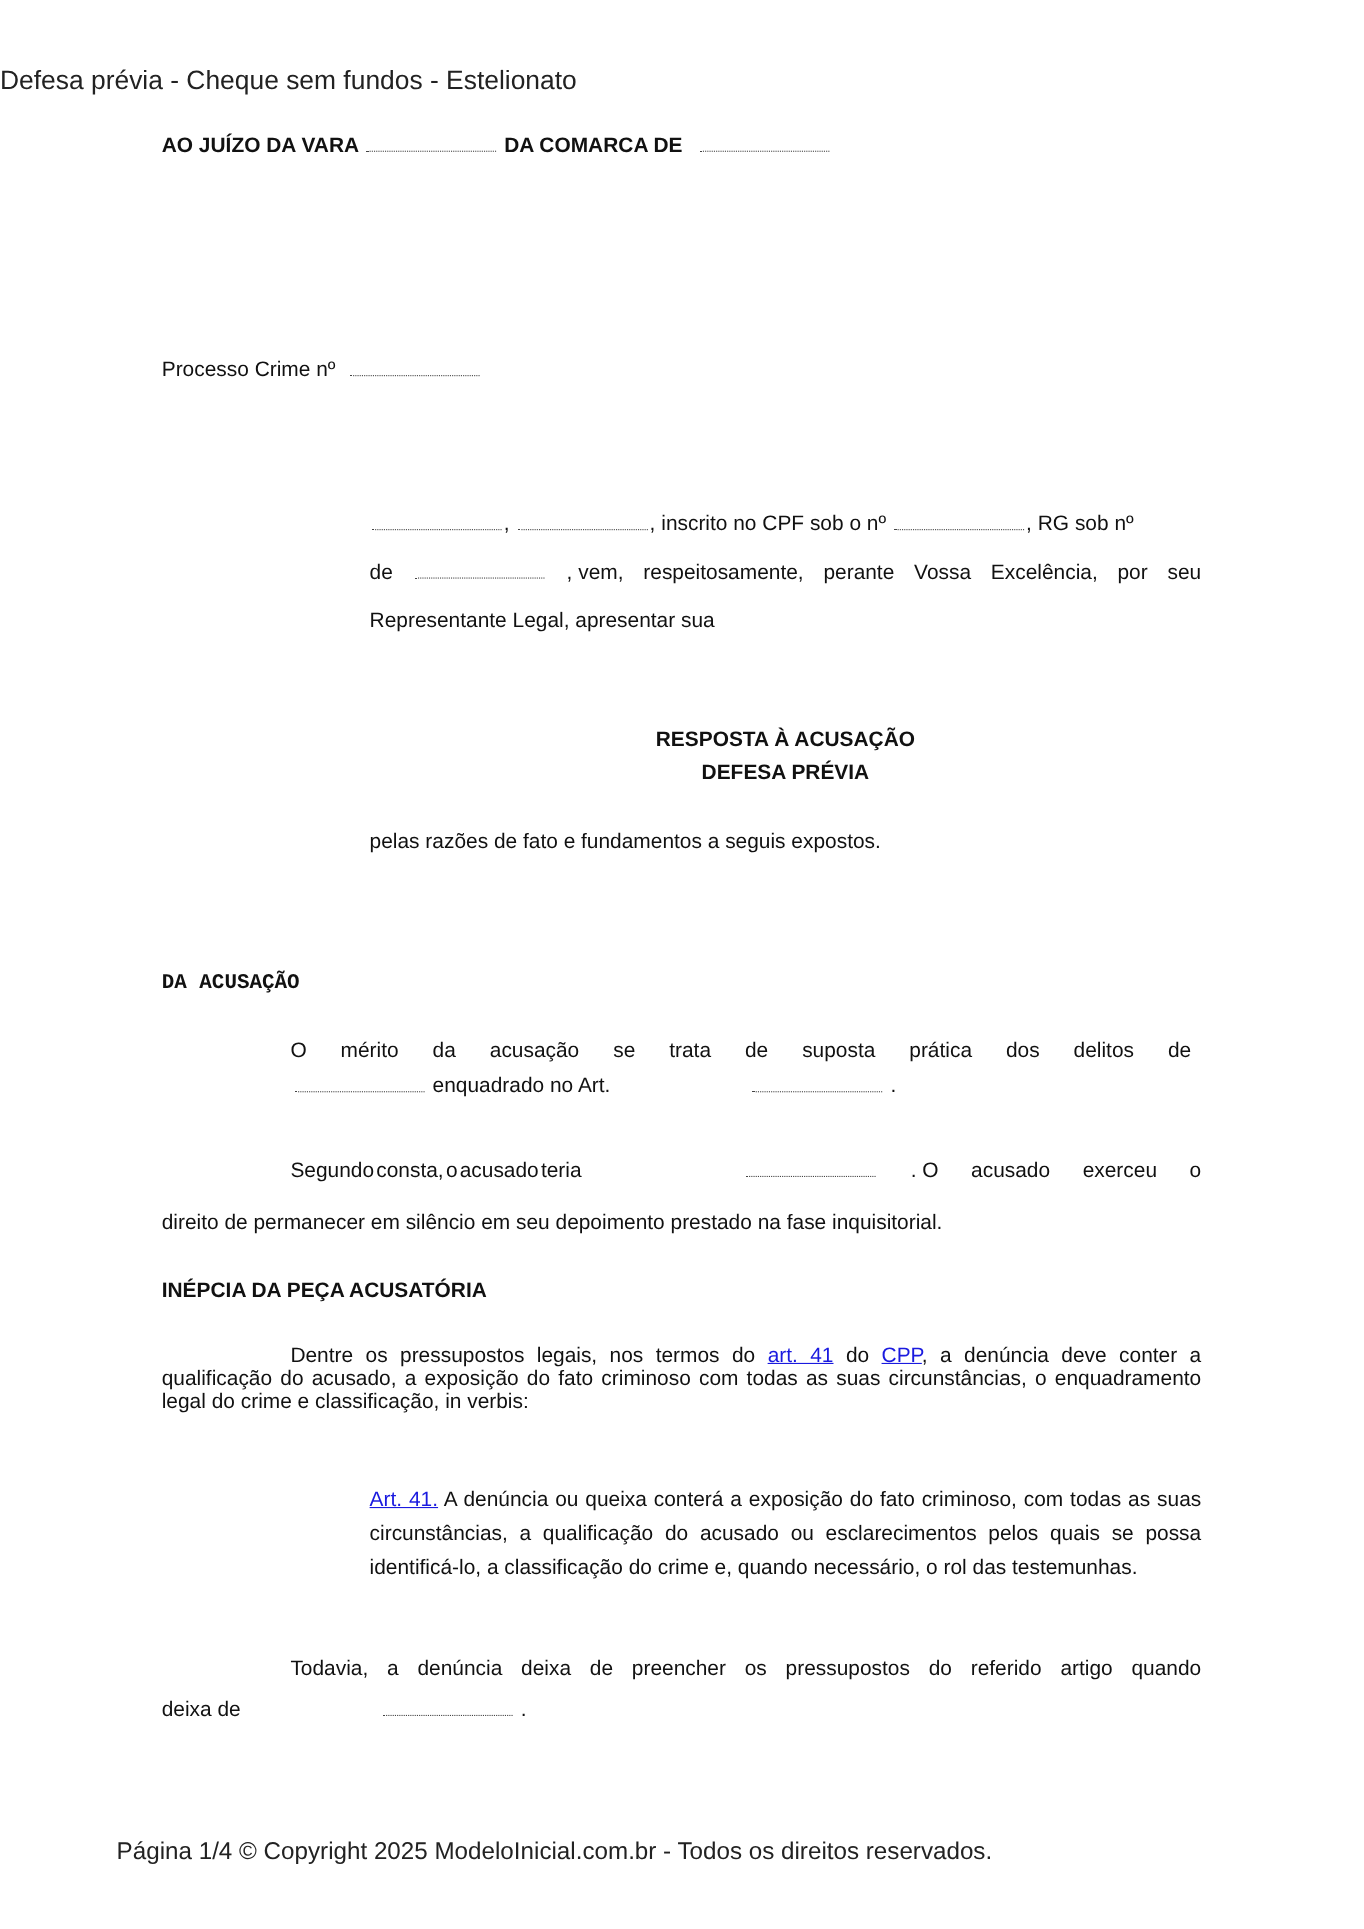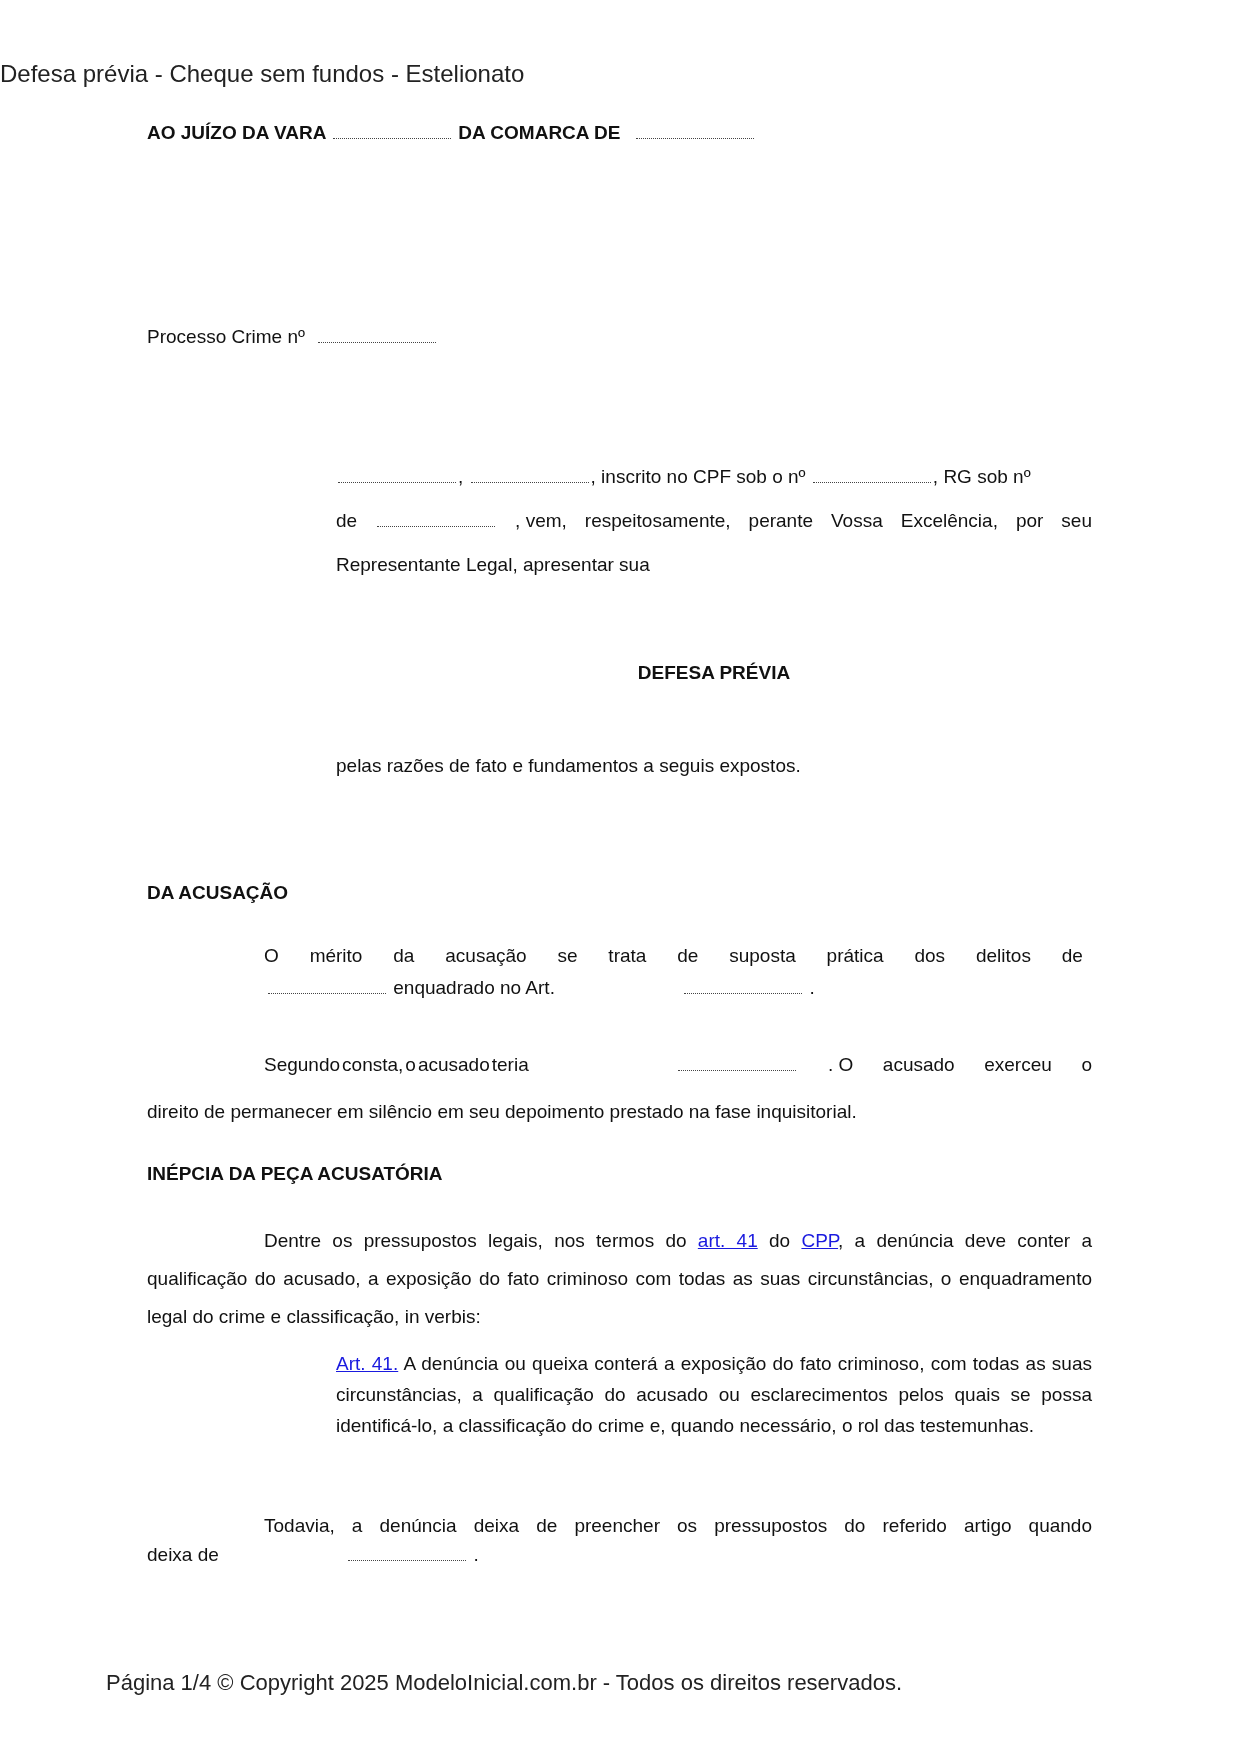--- a/index.html
+++ b/index.html
@@ -38,21 +38,21 @@
       align-items: baseline;
       font-size: 19px;
       white-space: nowrap;
     }
     a.link {
       color: #1a1adf;
       text-decoration: underline;
     }
     .para {
       font-size: 19px;
-      line-height: 38px;
+      line-height: 21px;
       text-align: justify;
     }
     .quote {
       font-size: 19px;
       line-height: 31px;
       text-align: justify;
     }
     .center { text-align: center; }
     .footer {
       left: 0; width: 1008px; top: 1670px;
@@ -94,26 +94,27 @@
     <span>perante</span>
     <span>Vossa</span>
     <span>Excelência,</span>
     <span>por</span>
     <span>seu</span>
   </div>
   <div class="text" style="height:44px;">Representante Legal, apresentar sua</div>
 </div>
 
 <div class="abs bold center" style="left:336px; width:756px; top:658px; font-size:19px; line-height:30px;">
+  <div>RESPOSTA À ACUSAÇÃO</div>
   <div>DEFESA PRÉVIA</div>
 </div>
 
 <div class="abs text" style="left:336px; top:755px;">pelas razões de fato e fundamentos a seguis expostos.</div>
 
-<div class="abs text bold" style="left:147px; top:882px;">DA ACUSAÇÃO</div>
+<div class="abs text bold" style="left:147px; top:882px;font-family:Liberation Mono, monospace;">DA ACUSAÇÃO</div>
 
 <div class="abs" style="left:264px; top:945px; width:819px;">
   <div class="justify-line" style="height:30px;">
     <span>O</span>
     <span>mérito</span>
     <span>da</span>
     <span>acusação</span>
     <span>se</span>
     <span>trata</span>
     <span>de</span>

